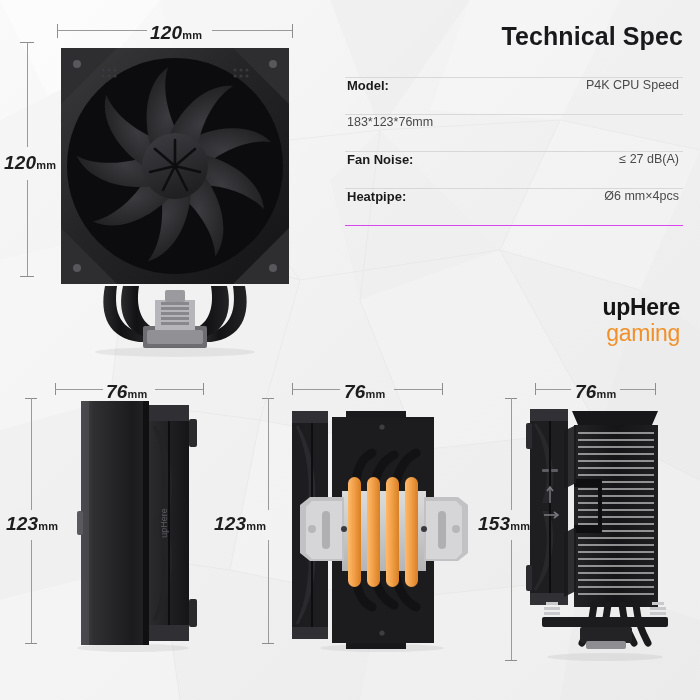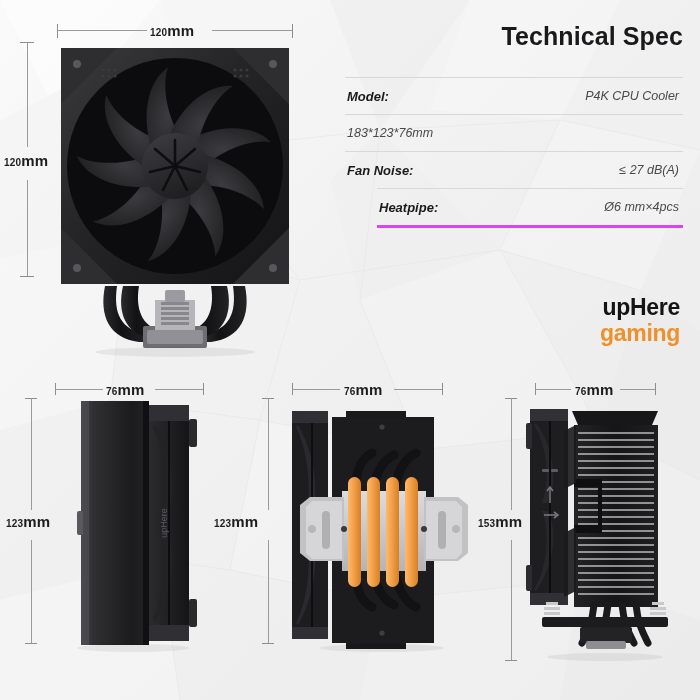--- a/index.html
+++ b/index.html
@@ -16,45 +16,45 @@
   .bg svg{display:block;width:700px;height:700px;}
 
   
   .dim-label{
     position:absolute;
     font-weight:bold;
     color:#1d1d1d;
     white-space:nowrap;
     letter-spacing:.2px;
   }
-  .dim-label .num{font-size:10px;}
-  .dim-label .unit{font-size:15px;font-weight:bold;}
+  .dim-label .num{font-size:19px;font-style:italic;}
+  .dim-label .unit{font-size:11px;font-weight:bold;}
   .hline{position:absolute;height:1px;background:#9a9a9a;}
   .vline{position:absolute;width:1px;background:#9a9a9a;}
   .cap-v{position:absolute;width:1px;background:#8d8d8d;}
   .cap-h{position:absolute;height:1px;background:#8d8d8d;}
 
   
   #spec{position:absolute;left:345px;top:22px;width:338px;}
   #spec-title{
     text-align:right;font-size:25px;font-weight:bold;color:#19191b;
     letter-spacing:.1px;margin-bottom:26px;
   }
   .spec-row{
-    display:flex;align-items:center;justify-content:space-between;
-    height:36px;border-top:1px solid #d8d8d8;padding:0 4px 0 2px;font-style:italic;
+    display:flex;justify-content:space-between;
+    height:36px;border-top:1px solid #d8d8d8;padding:0 4px 0 2px;
   }
-  .spec-row:last-of-type{border-bottom:3px solid #d946ef;margin-left:32px;}
+  .spec-row:last-of-type{border-bottom:1px solid #d946ef;}
   .spec-key{font-size:13px;font-weight:bold;color:#1a1a1a;white-space:nowrap;}
   .spec-val{font-size:12.5px;color:#4a4a4a;white-space:nowrap;}
 
   
   #logo{position:absolute;right:20px;top:296px;text-align:right;line-height:1.0;}
   #logo .l1{font-size:23px;font-weight:bold;color:#141414;letter-spacing:-.3px;display:block;}
-  #logo .l2{font-size:23px;font-weight:bold;color:#f0902a;letter-spacing:-.3px;display:block;margin-top:3px;}
+  #logo .l2{font-size:23px;font-weight:normal;color:#f0902a;letter-spacing:-.3px;display:block;margin-top:3px;}
 
   
   .art{position:absolute;}
   .art svg{display:block;}
 </style>
 </head>
 <body>
 
 <div id="stage">
 
@@ -98,21 +98,21 @@
         <path d="M560,120 L500,250 L600,430 L580,580"></path>
       </g>
     </svg>
   </div>
 
   <div id="spec">
     <div id="spec-title">Technical Spec</div>
 
     <div class="spec-row">
       <span class="spec-key">Model:</span>
-      <span class="spec-val">P4K CPU Cooler</span>
+      <span class="spec-val">P4K CPU Speed</span>
     </div>
     <div class="spec-row">
       <span class="spec-val">183*123*76mm</span>
     </div>
     <div class="spec-row">
       <span class="spec-key">Fan Noise:</span>
       <span class="spec-val">≤ 27 dB(A)</span>
     </div>
     <div class="spec-row">
       <span class="spec-key">Heatpipe:</span>

